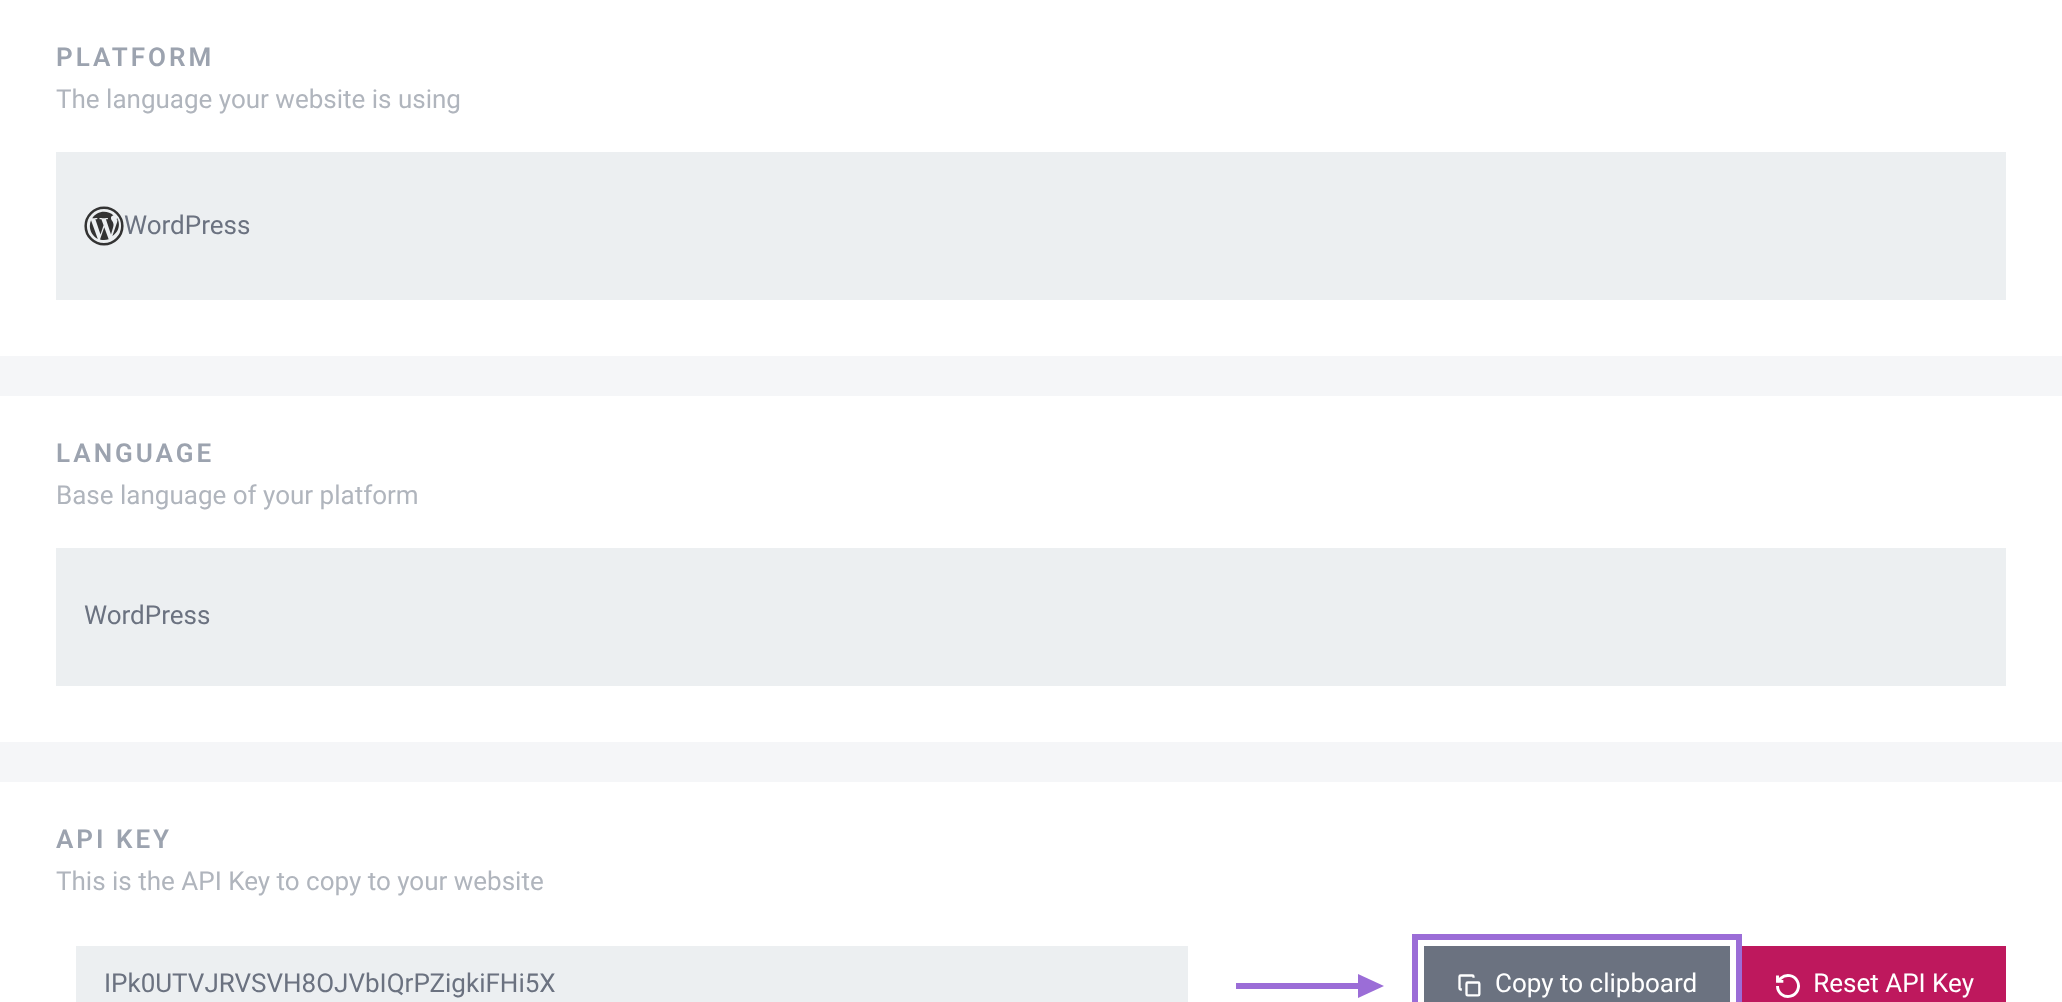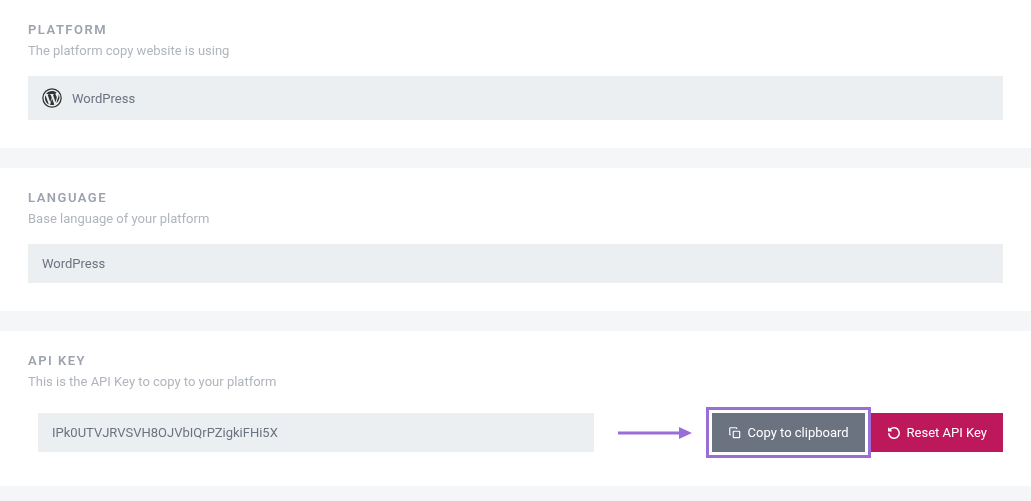--- a/index.html
+++ b/index.html
@@ -28,26 +28,25 @@
     }
     .section-description {
       font-size: 13px;
       color: #b0b5bd;
       margin-bottom: 18px;
     }
     .input-field {
       flex: 1;
       background: #eceff1;
       border: none;
-      padding: 12px 14px;
+      padding: 27px 14px;
       font-size: 13px;
       color: #6b7280;
       display: flex;
       align-items: center;
-      gap: 10px;
       font-family: inherit;
     }
     .input-field.readonly {
       cursor: default;
     }
     .wordpress-icon {
       width: 20px;
       height: 20px;
       display: inline-flex;
       align-items: center;
@@ -97,21 +96,21 @@
     }
     .icon-svg {
       flex-shrink: 0;
     }
   </style>
 </head>
 <body>
 
 <div class="panel">
   <div class="section-title">PLATFORM</div>
-  <div class="section-description">The platform copy website is using</div>
+  <div class="section-description">The language your website is using</div>
   <div class="input-field readonly">
     <span class="wordpress-icon">
       <svg class="icon-svg" width="20" height="20" viewBox="0 0 24 24" fill="#333">
         <circle cx="12" cy="12" r="11" fill="none" stroke="#333" stroke-width="1.5"></circle>
         <path d="M3.5 12c0-1.2.26-2.35.72-3.38l4.06 11.13C5.5 18.4 3.5 15.43 3.5 12zm14.24-.43c0-1.06-.38-1.79-.71-2.36-.44-.7-.85-1.3-.85-2 0-.78.59-1.51 1.43-1.51h.11C16.2 4.3 14.2 3.5 12 3.5c-2.95 0-5.55 1.51-7.06 3.81.2.01.38.01.54.01.88 0 2.25-.11 2.25-.11.46-.03.51.64.06.7 0 0-.46.05-.97.08l3.08 9.15 1.85-5.54-1.32-3.61c-.46-.03-.89-.08-.89-.08-.46-.03-.4-.73.05-.7 0 0 1.39.11 2.22.11.88 0 2.25-.11 2.25-.11.46-.03.51.64.06.7 0 0-.46.05-.97.08l3.05 9.08.84-2.82c.37-1.17.64-2 .64-2.73zm-5.59 1.17l-2.54 7.37c.76.22 1.56.34 2.39.34.98 0 1.93-.17 2.8-.48l-.06-.12-2.59-7.11zm7.28-4.8c.4.08.6.17.6.27 0 .8-.15 1.69-.6 2.81l-2.41 6.97c2.35-1.37 3.93-3.91 3.93-6.83 0-1.37-.35-2.67-.97-3.79l-.01.03z"></path>
       </svg>
     </span>
     <span>WordPress</span>
   </div>
 </div>
@@ -119,21 +118,21 @@
 <div class="panel">
   <div class="section-title">LANGUAGE</div>
   <div class="section-description">Base language of your platform</div>
   <div class="input-field readonly">
     <span>WordPress</span>
   </div>
 </div>
 
 <div class="panel">
   <div class="section-title">API KEY</div>
-  <div class="section-description">This is the API Key to copy to your platform</div>
+  <div class="section-description">This is the API Key to copy to your website</div>
   <div class="api-key-row">
     <input type="text" class="api-key-field" readonly="" value="IPk0UTVJRVSVH8OJVbIQrPZigkiFHi5X" style="">
     <div class="arrow">
       <svg class="icon-svg" width="78" height="14" viewBox="0 0 78 14">
         <line x1="2" y1="7" x2="66" y2="7" stroke="#9b6dd7" stroke-width="3"></line>
         <polygon points="76,7 63,1 63,13" fill="#9b6dd7"></polygon>
       </svg>
     </div>
     <div class="highlight-box">
       <button class="btn btn-dark">

